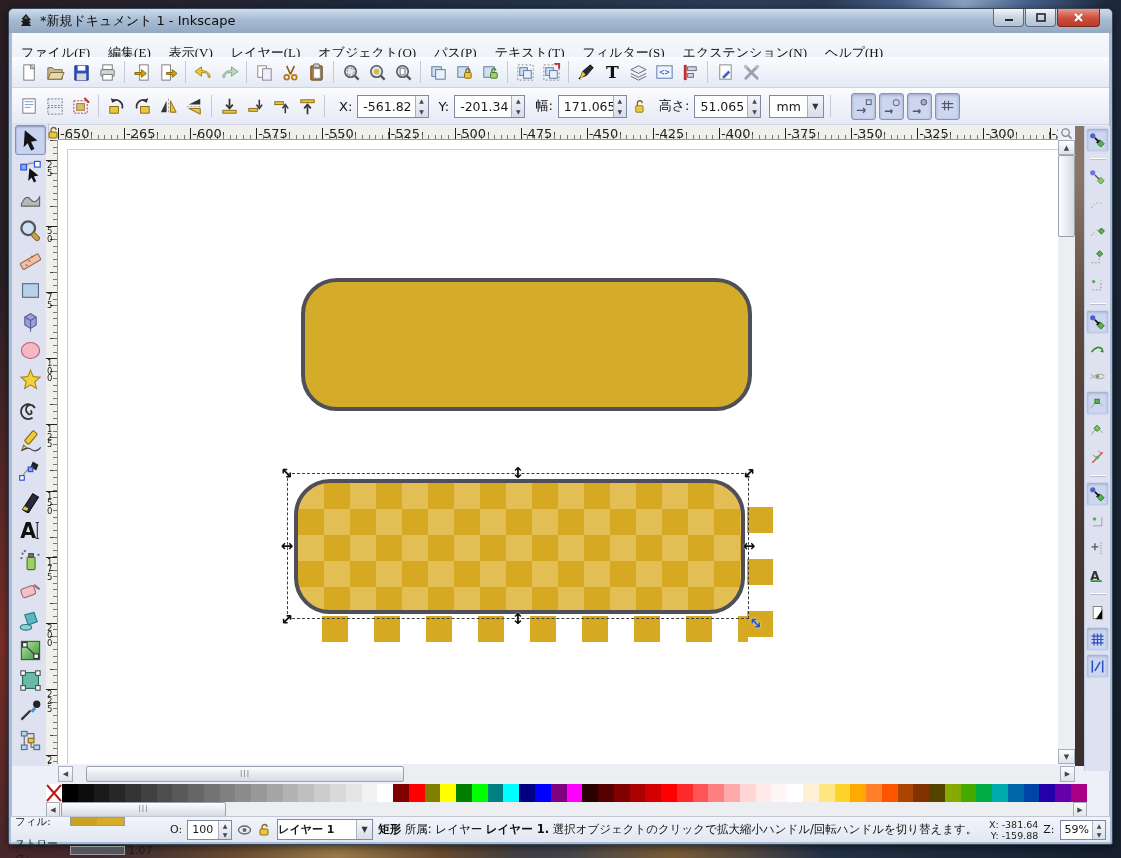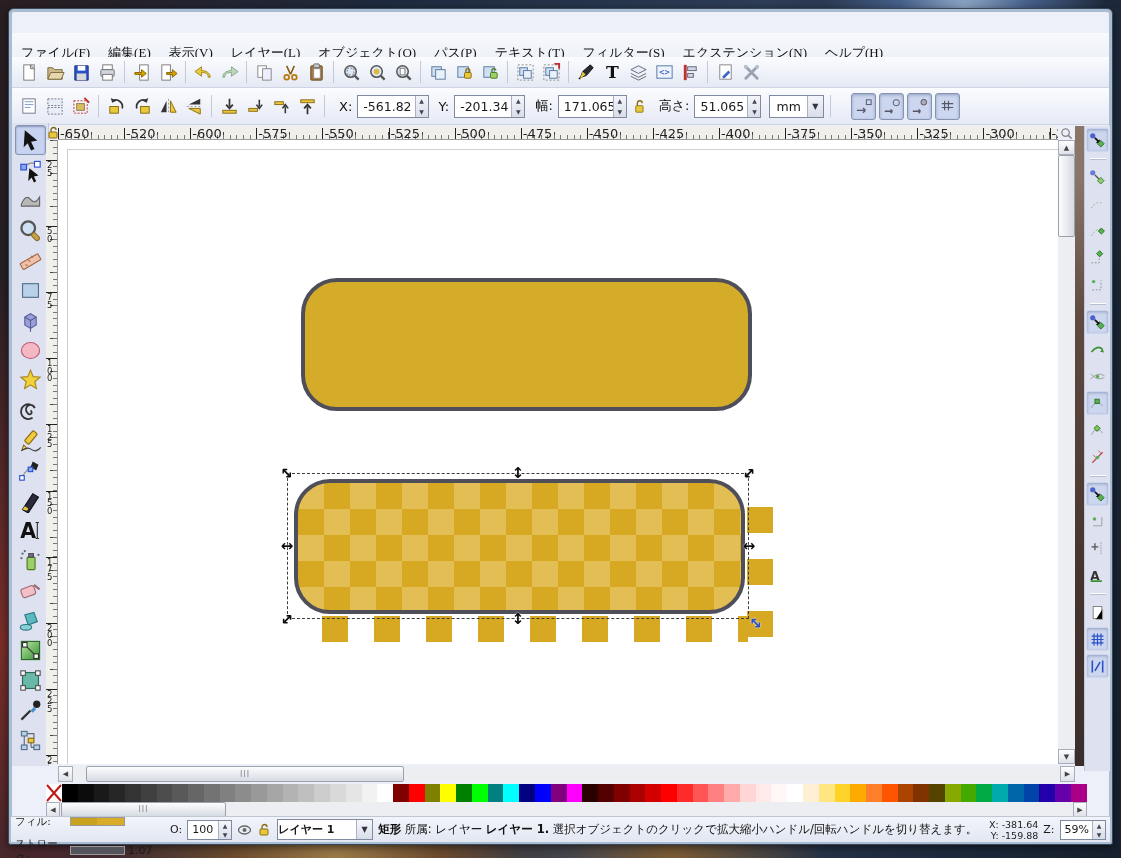--- a/index.html
+++ b/index.html
@@ -112,20 +112,46 @@
   #xy-block{font-size:9.5px;line-height:11px;text-align:right;flex:none;color:#222;}
   #z-label{font-size:11px;flex:none;}
   .statusicon{width:15px;height:15px;flex:none;}
 </style>
 </head>
 <body>
 
 <div id="stage">
   <div id="win">
 
+    <div id="titlebar">
+      <span style="width:16px;height:16px;">
+        <svg viewBox="0 0 16 16" width="16" height="16">
+            <path d="M8 1l5 6-2.2.8L13 10l-2 .6 2.3 2.4H3L5 10l-2-1.5L5.5 7 3.5 6z" fill="#1a1a1a"></path>
+            <path d="M8 2.5L5.5 6h5z" fill="#555"></path>
+          </svg>
+      </span>
+      <span id="title-text">*新規ドキュメント 1 - Inkscape</span>
+      <div id="win-controls">
+        <div class="winbtn">
+            <svg width="10" height="9" viewBox="0 0 10 9">
+              <rect x="1" y="6" width="8" height="2" fill="#223"></rect>
+            </svg>
+          </div>
+        <div class="winbtn">
+            <svg width="10" height="9" viewBox="0 0 10 9">
+              <rect x="1" y="1" width="8" height="7" fill="none" stroke="#223" stroke-width="1.6"></rect>
+            </svg>
+          </div>
+        <div class="winbtn close">
+            <svg width="11" height="9" viewBox="0 0 11 9">
+              <path d="M2 1l7 7M9 1L2 8" stroke="#fff" stroke-width="2"></path>
+            </svg>
+          </div>
+      </div>
+    </div>
 
     <div id="menubar">
         <span class="menu-item">ファイル(F)</span>
         <span class="menu-item">編集(E)</span>
         <span class="menu-item">表示(V)</span>
         <span class="menu-item">レイヤー(L)</span>
         <span class="menu-item">オブジェクト(O)</span>
         <span class="menu-item">パス(P)</span>
         <span class="menu-item">テキスト(T)</span>
         <span class="menu-item">フィルター(S)</span>
@@ -608,21 +634,21 @@
     <span id="corner-lock">
       <svg viewBox="0 0 11 13">
           <rect x="1" y="6" width="8" height="6" rx="1" fill="#e8c93c" stroke="#8a6a10"></rect>
           <path d="M3 6V4a2.5 2.5 0 0 1 5 0" fill="none" stroke="#8a6a10" stroke-width="1.4"></path>
         </svg>
     </span>
     <div id="hruler">
         <span class="hmajor" style="left: 0px;"></span>
         <span class="hlabel" style="left: 2px;">-650</span>
         <span class="hmajor" style="left: 66.1px;"></span>
-        <span class="hlabel" style="left: 68.1px;">-520</span>
+        <span class="hlabel" style="left: 68.1px;">-265</span>
         <span class="hmajor" style="left: 132.2px;"></span>
         <span class="hlabel" style="left: 134.2px;">-600</span>
         <span class="hmajor" style="left: 198.3px;"></span>
         <span class="hlabel" style="left: 200.3px;">-575</span>
         <span class="hmajor" style="left: 264.4px;"></span>
         <span class="hlabel" style="left: 266.4px;">-550</span>
         <span class="hmajor" style="left: 330.5px;"></span>
         <span class="hlabel" style="left: 332.5px;">-525</span>
         <span class="hmajor" style="left: 396.6px;"></span>
         <span class="hlabel" style="left: 398.6px;">-500</span>

